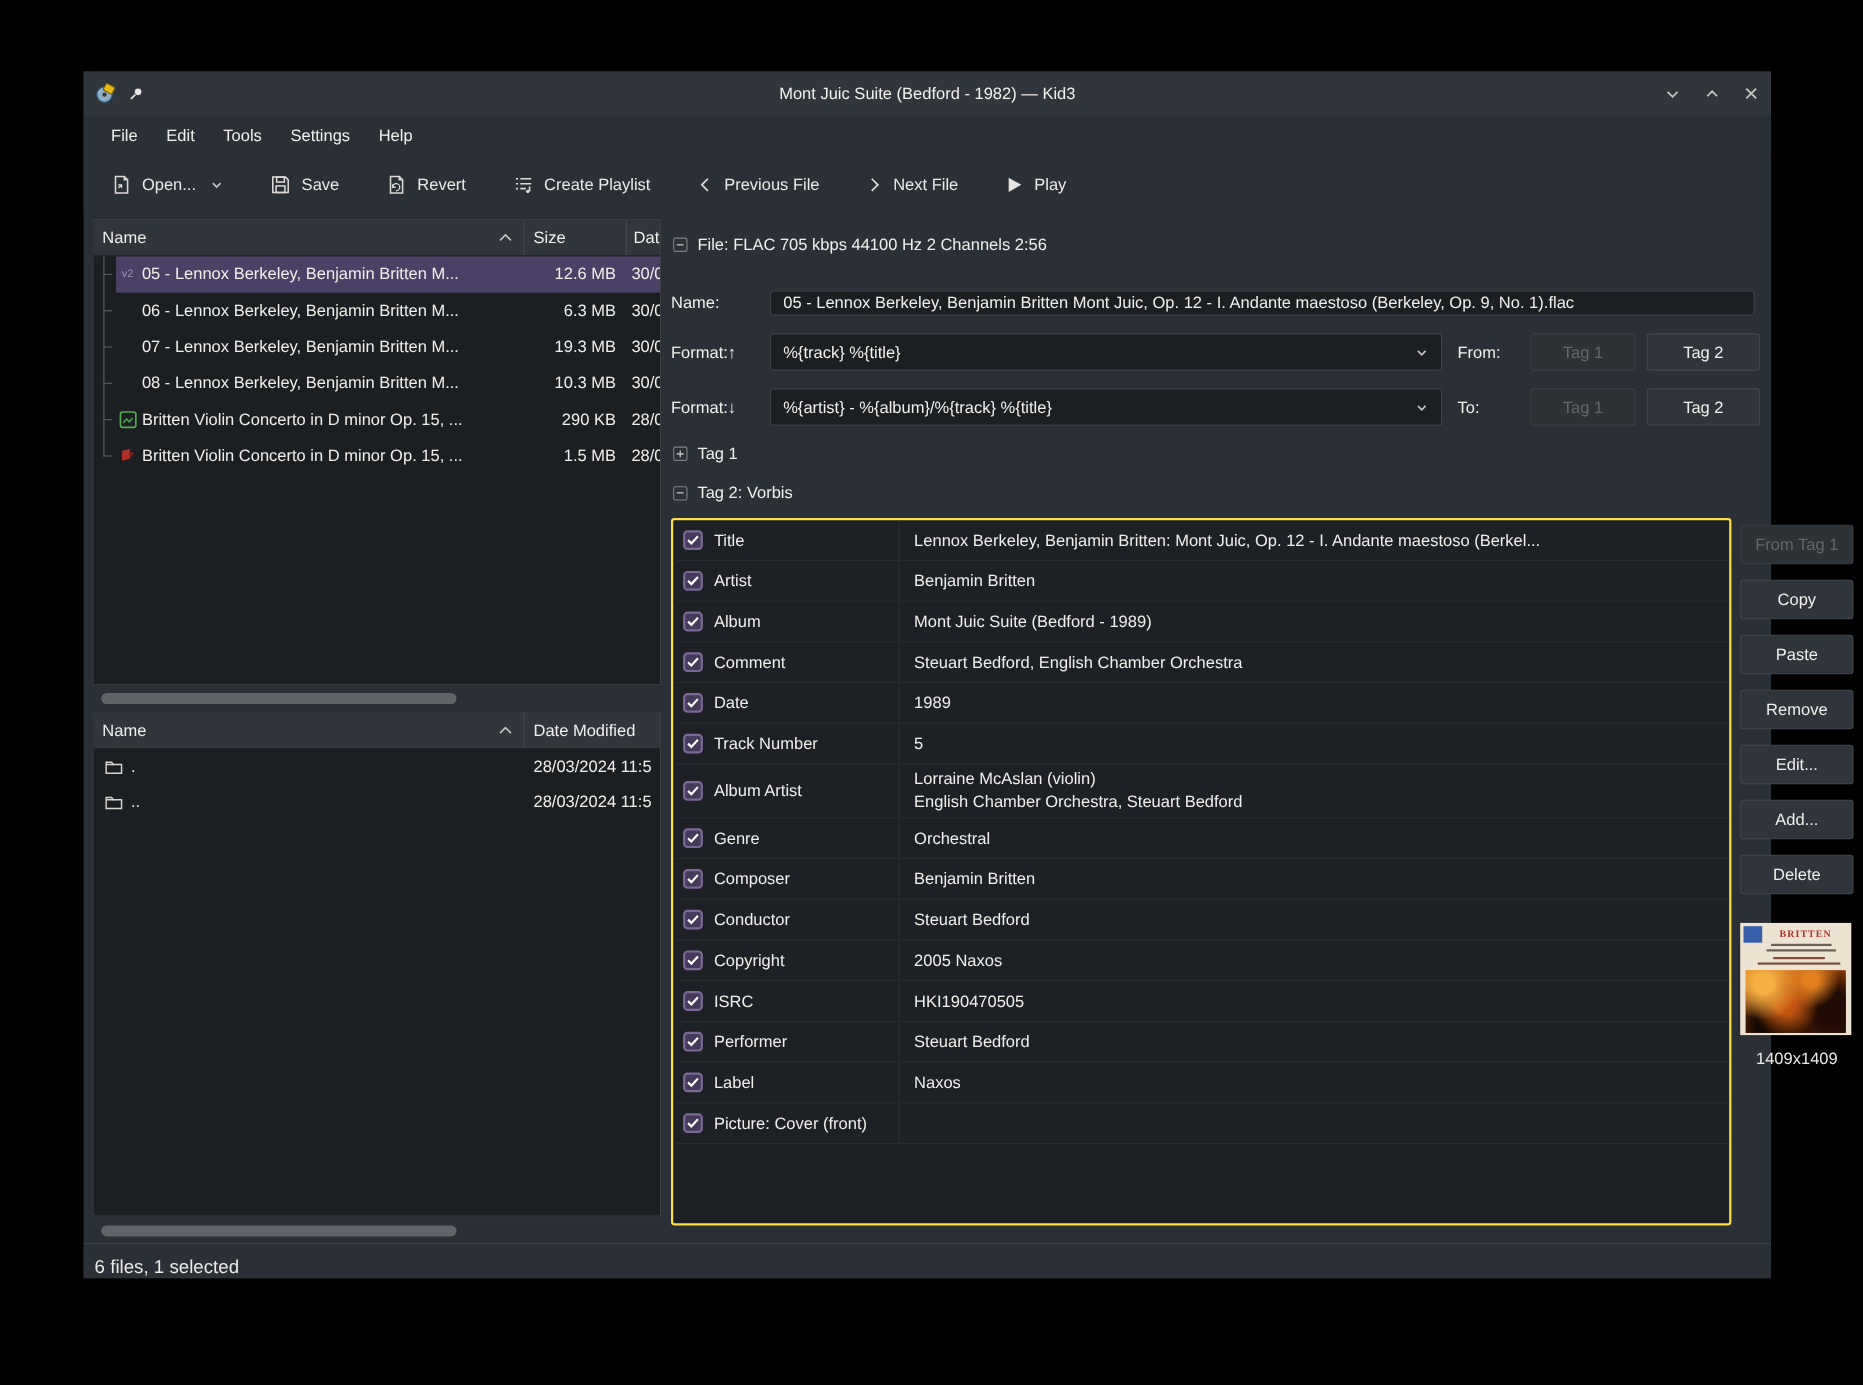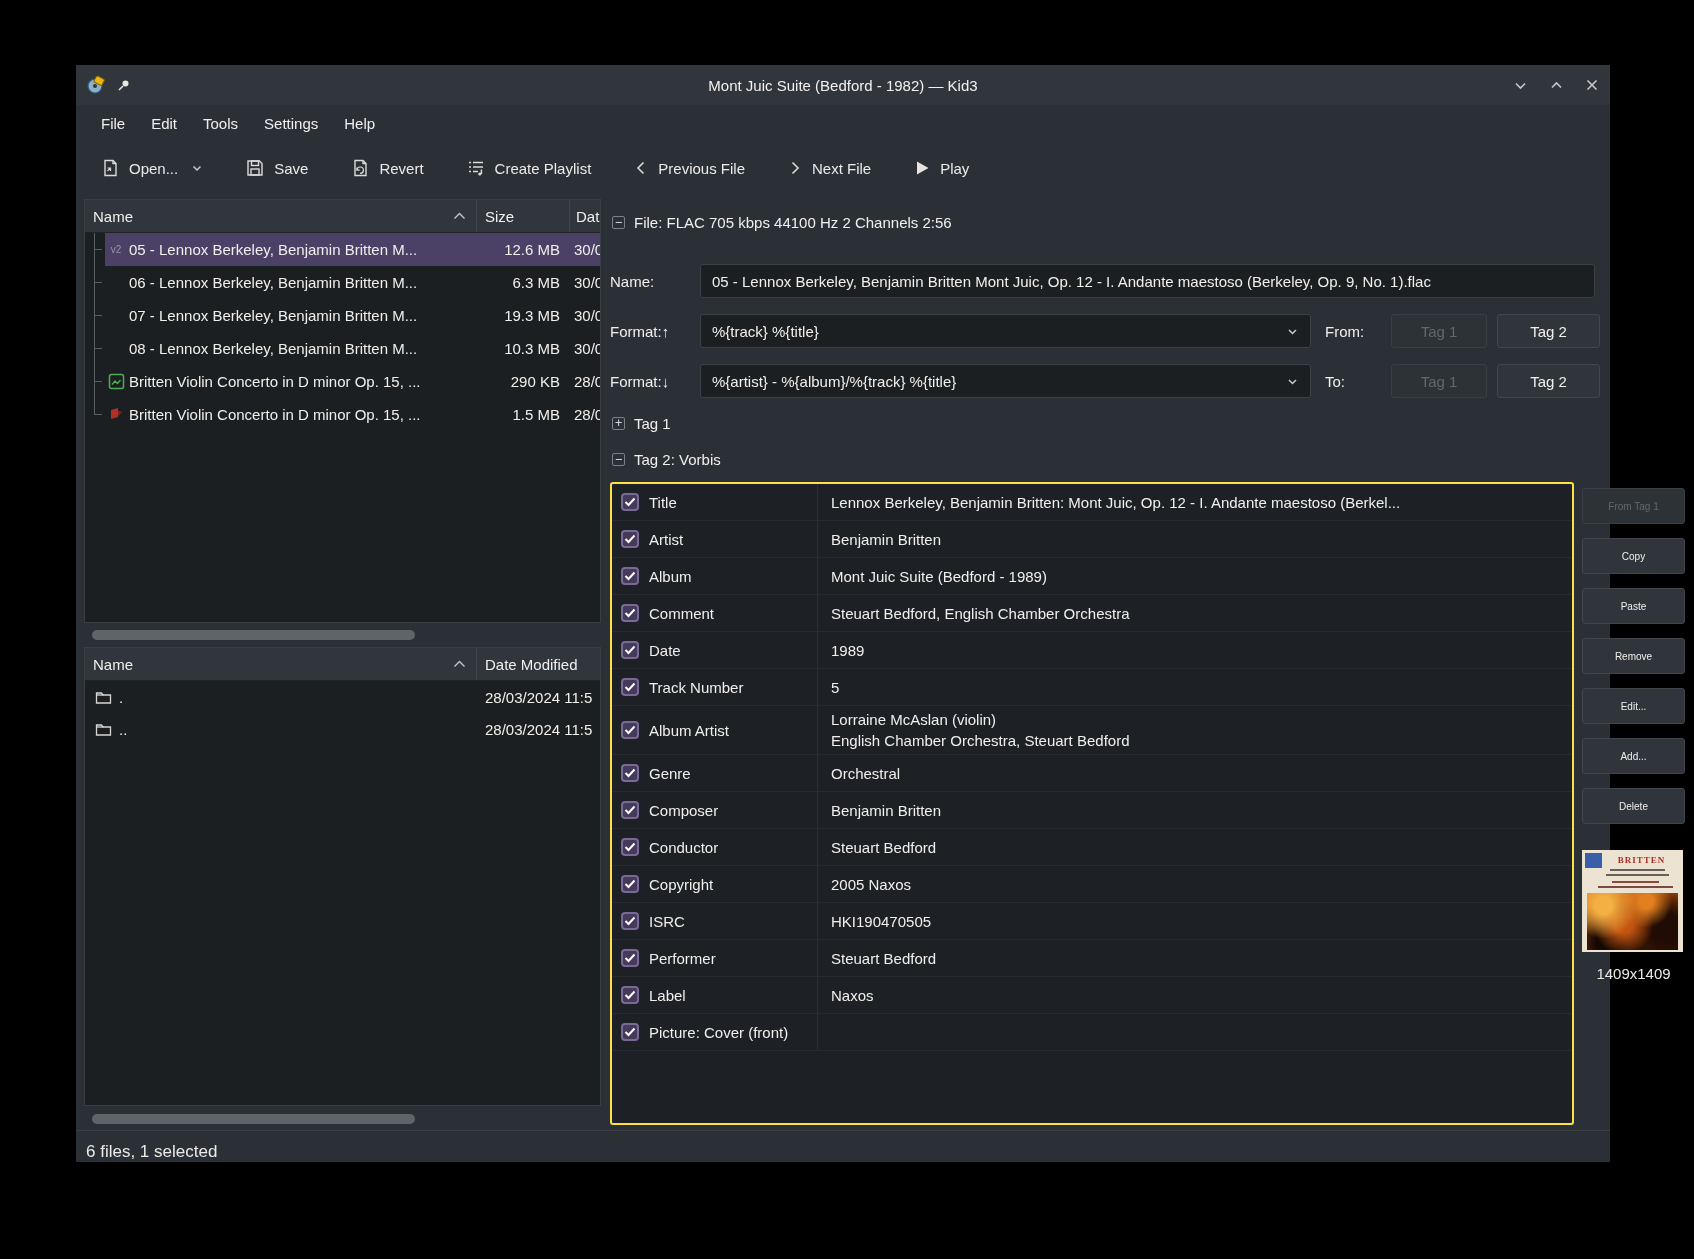--- a/index.html
+++ b/index.html
@@ -68,40 +68,40 @@
   .hscroll.bottom { margin:6px 0 0; }
 
   
   .sec-header { display:flex; align-items:center; gap:9px; font-size:15px; color:#f1efec; padding-left:2px; height:22px; flex:none; }
   .collapse-box { width:13px; height:13px; border:1px solid #7c8187; border-radius:2px; color:#d8d6d3; font-size:12px; line-height:11px; text-align:center; cursor:pointer; flex:none; font-family:"DejaVu Sans Mono",monospace; }
   .form-row { display:flex; align-items:center; flex:none; }
   .row-name { margin-top:31px; margin-right:7px; }
   .row-fmt1 { margin-top:16px; }
   .row-fmt2 { margin-top:16px; margin-bottom:14px; }
   .form-label { width:90px; flex:none; font-size:15px; color:#f1efec; }
-  .text-input { flex:1; height:34px; background:#1c1f22; border:1px solid #3c4146; border-radius:3px; color:#f1efec; font-size:15px; font-family:inherit; padding:0 11px; min-width:0; }
+  .text-input { flex:1; height:23px; background:#1c1f22; border:1px solid #3c4146; border-radius:3px; color:#f1efec; font-size:15px; font-family:inherit; padding:0 11px; min-width:0; }
   .combo { width:611px; flex:none; height:34px; background:#1c1f22; border:1px solid #3c4146; border-radius:3px; display:flex; align-items:center; padding:0 11px; font-size:15px; cursor:pointer; }
   .combo .combo-chevron { margin-left:auto; }
   .fromto { width:56px; text-align:left; font-size:15px; margin-left:14px; flex:none; }
   .tag-btn { width:96px; height:34px; margin-left:10px; background:#30353b; border:1px solid #42474d; border-radius:3px; color:#f1efec; font-size:15px; display:flex; align-items:center; justify-content:center; cursor:pointer; flex:none; }
   .tag-btn.wide { width:103px; margin-right:7px; }
   .tag-btn.disabled { color:#62676c; background:#2d3237; border-color:#3a3f44; cursor:default; }
   .sec-tag1 { margin-bottom:14px; }
   .sec-tag2 { margin-bottom:12px; }
 
   .tag-area { display:flex; gap:8px; flex:none; height:643px; }
   .tag-table { width:964px; flex:none; border:2px solid #fde047; border-radius:3px; background:#1d2125; overflow:hidden; }
   .tag-row { display:flex; align-items:stretch; border-bottom:1px solid #272b2f; min-height:37px; }
   .tag-name-cell { width:206px; flex:none; display:flex; align-items:center; gap:10px; padding-left:9px; border-right:1px solid #2c3034; }
   .checkbox { width:18px; height:18px; flex:none; border:2px solid var(--checkbox-border); border-radius:4px; background:var(--checkbox-fill); display:flex; align-items:center; justify-content:center; cursor:pointer; }
   .tag-name { font-size:15px; color:#f1efec; white-space:nowrap; }
   .tag-value { flex:1; display:flex; align-items:center; padding:3px 13px; font-size:15px; color:#f1efec; white-space:pre-line; line-height:21px; cursor:text; }
 
   .side-col { width:103px; flex:none; display:flex; flex-direction:column; padding-top:6px; }
-  .side-btn { height:36px; margin-bottom:14px; background:#30353b; border:1px solid #42474d; border-radius:3px; color:#f1efec; font-size:10px; display:flex; align-items:center; justify-content:center; cursor:pointer; flex:none; }
+  .side-btn { height:36px; margin-bottom:14px; background:#30353b; border:1px solid #42474d; border-radius:3px; color:#f1efec; font-size:15px; display:flex; align-items:center; justify-content:center; cursor:pointer; flex:none; }
   .side-btn.disabled { color:#62676c; background:#2d3237; border-color:#3a3f44; cursor:default; }
   .side-sep { height:1px; background:#50555a; margin:12px 0 13px; flex:none; }
 
   .cover { width:101px; height:102px; margin-top:12px; position:relative; background:#ece3d2; overflow:hidden; cursor:pointer; flex:none; }
   .cover-logo { position:absolute; left:3px; top:3px; width:17px; height:15px; background:var(--cover-accent-blue); }
   .cover-title { position:absolute; top:5px; left:22px; right:4px; text-align:center; font-size:9px; font-weight:bold; color:var(--cover-title-red); letter-spacing:1px; font-family:"Liberation Serif","DejaVu Serif",serif; }
   .cover-line { position:absolute; left:28px; right:18px; height:2px; background:#6a6258; }
   .cover-line.l1 { top:19px; }
   .cover-line.l2 { top:24px; left:24px; right:14px; }
   .cover-line.l3 { top:31px; left:30px; right:24px; background:#8a4a3a; }

